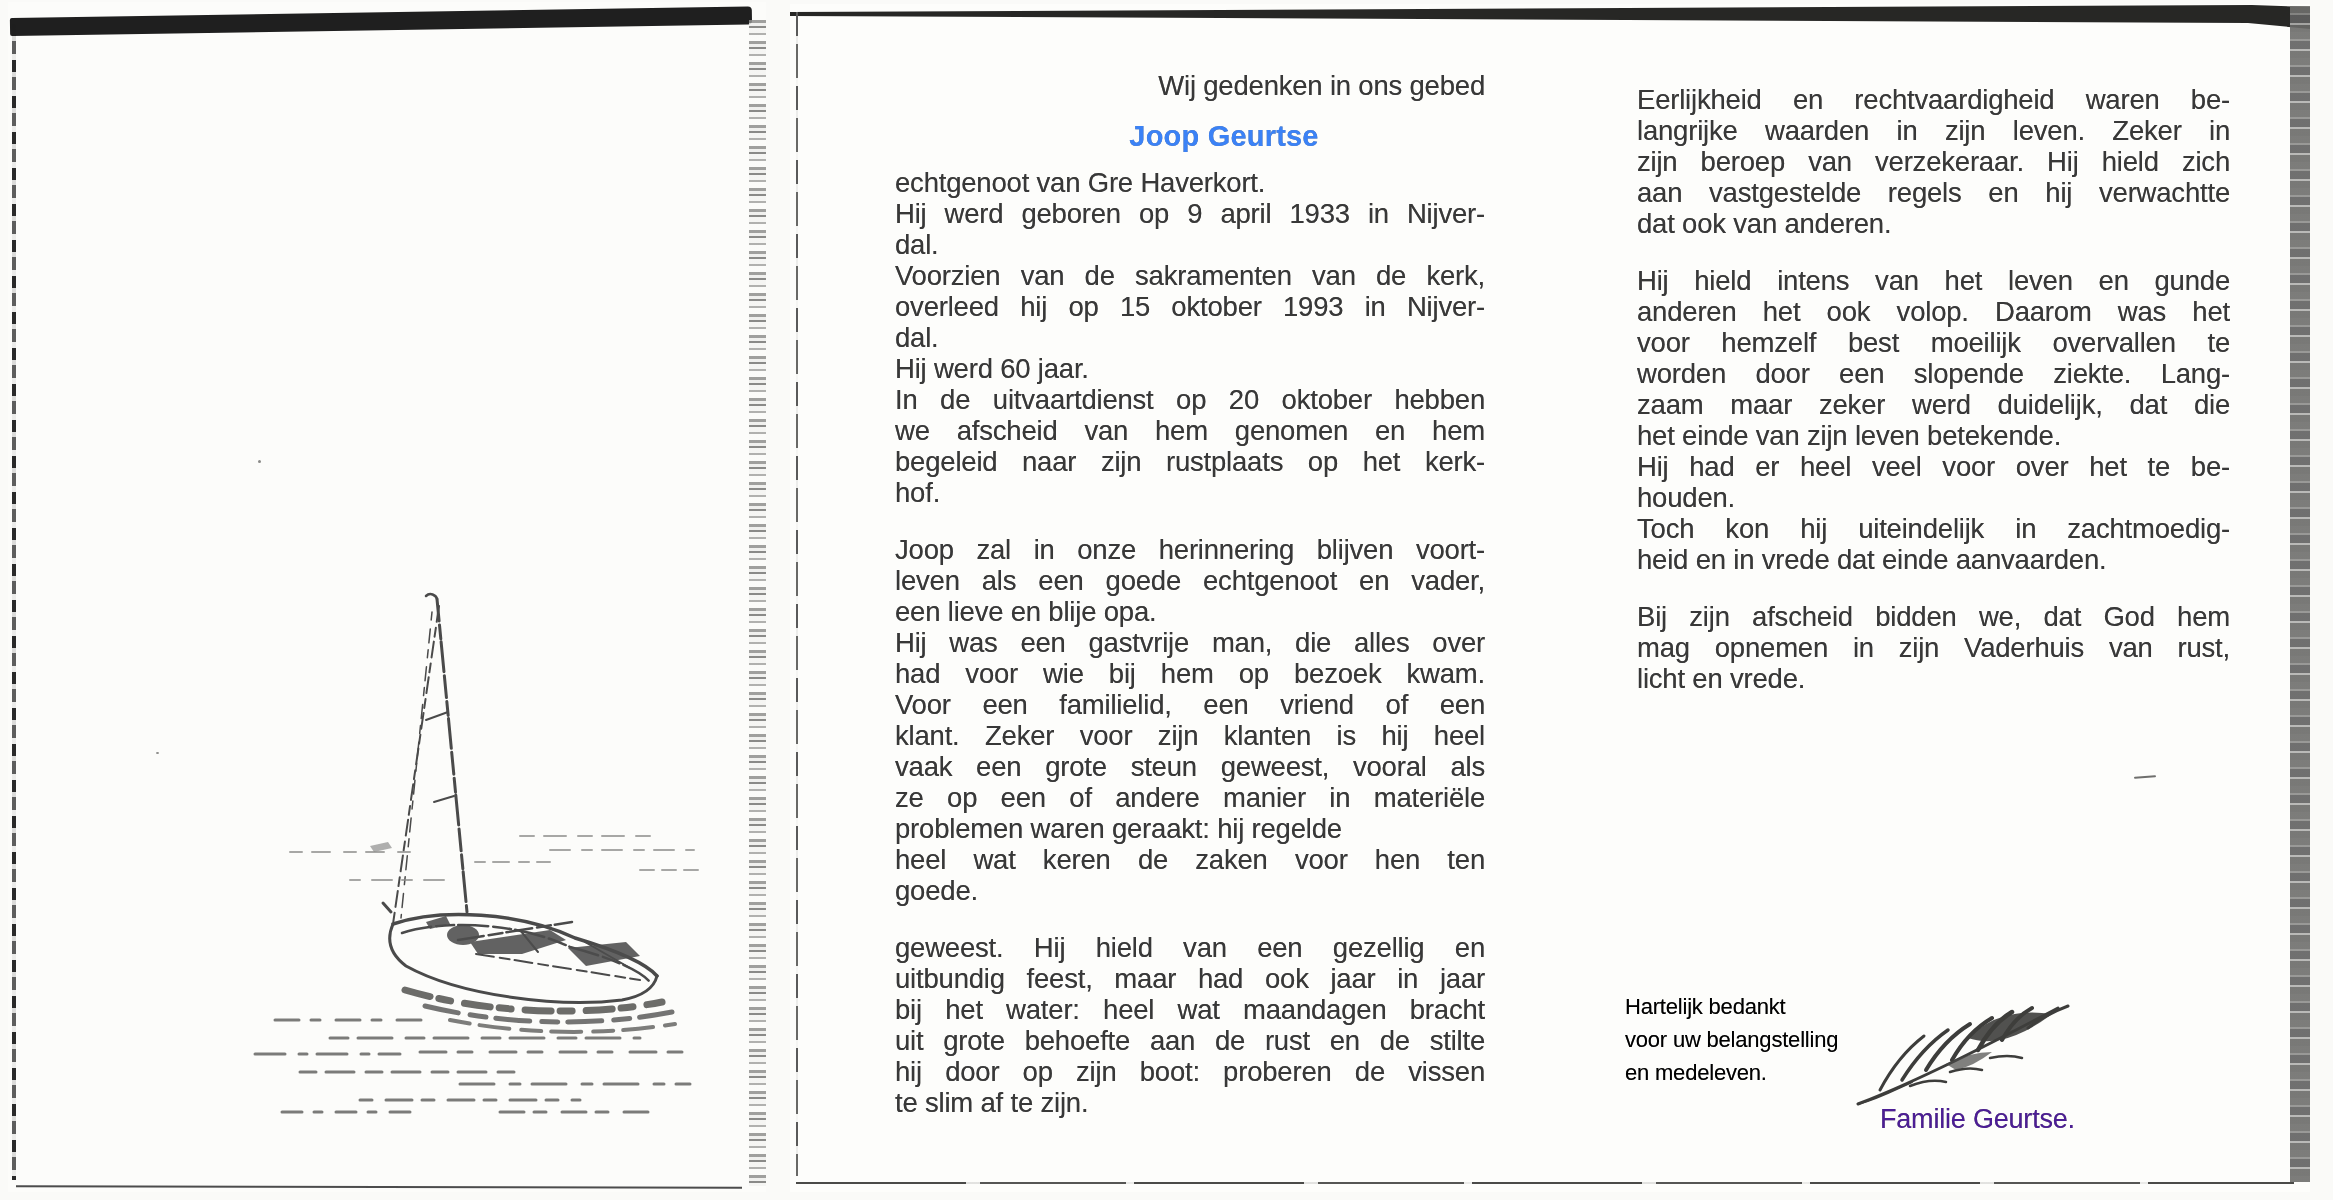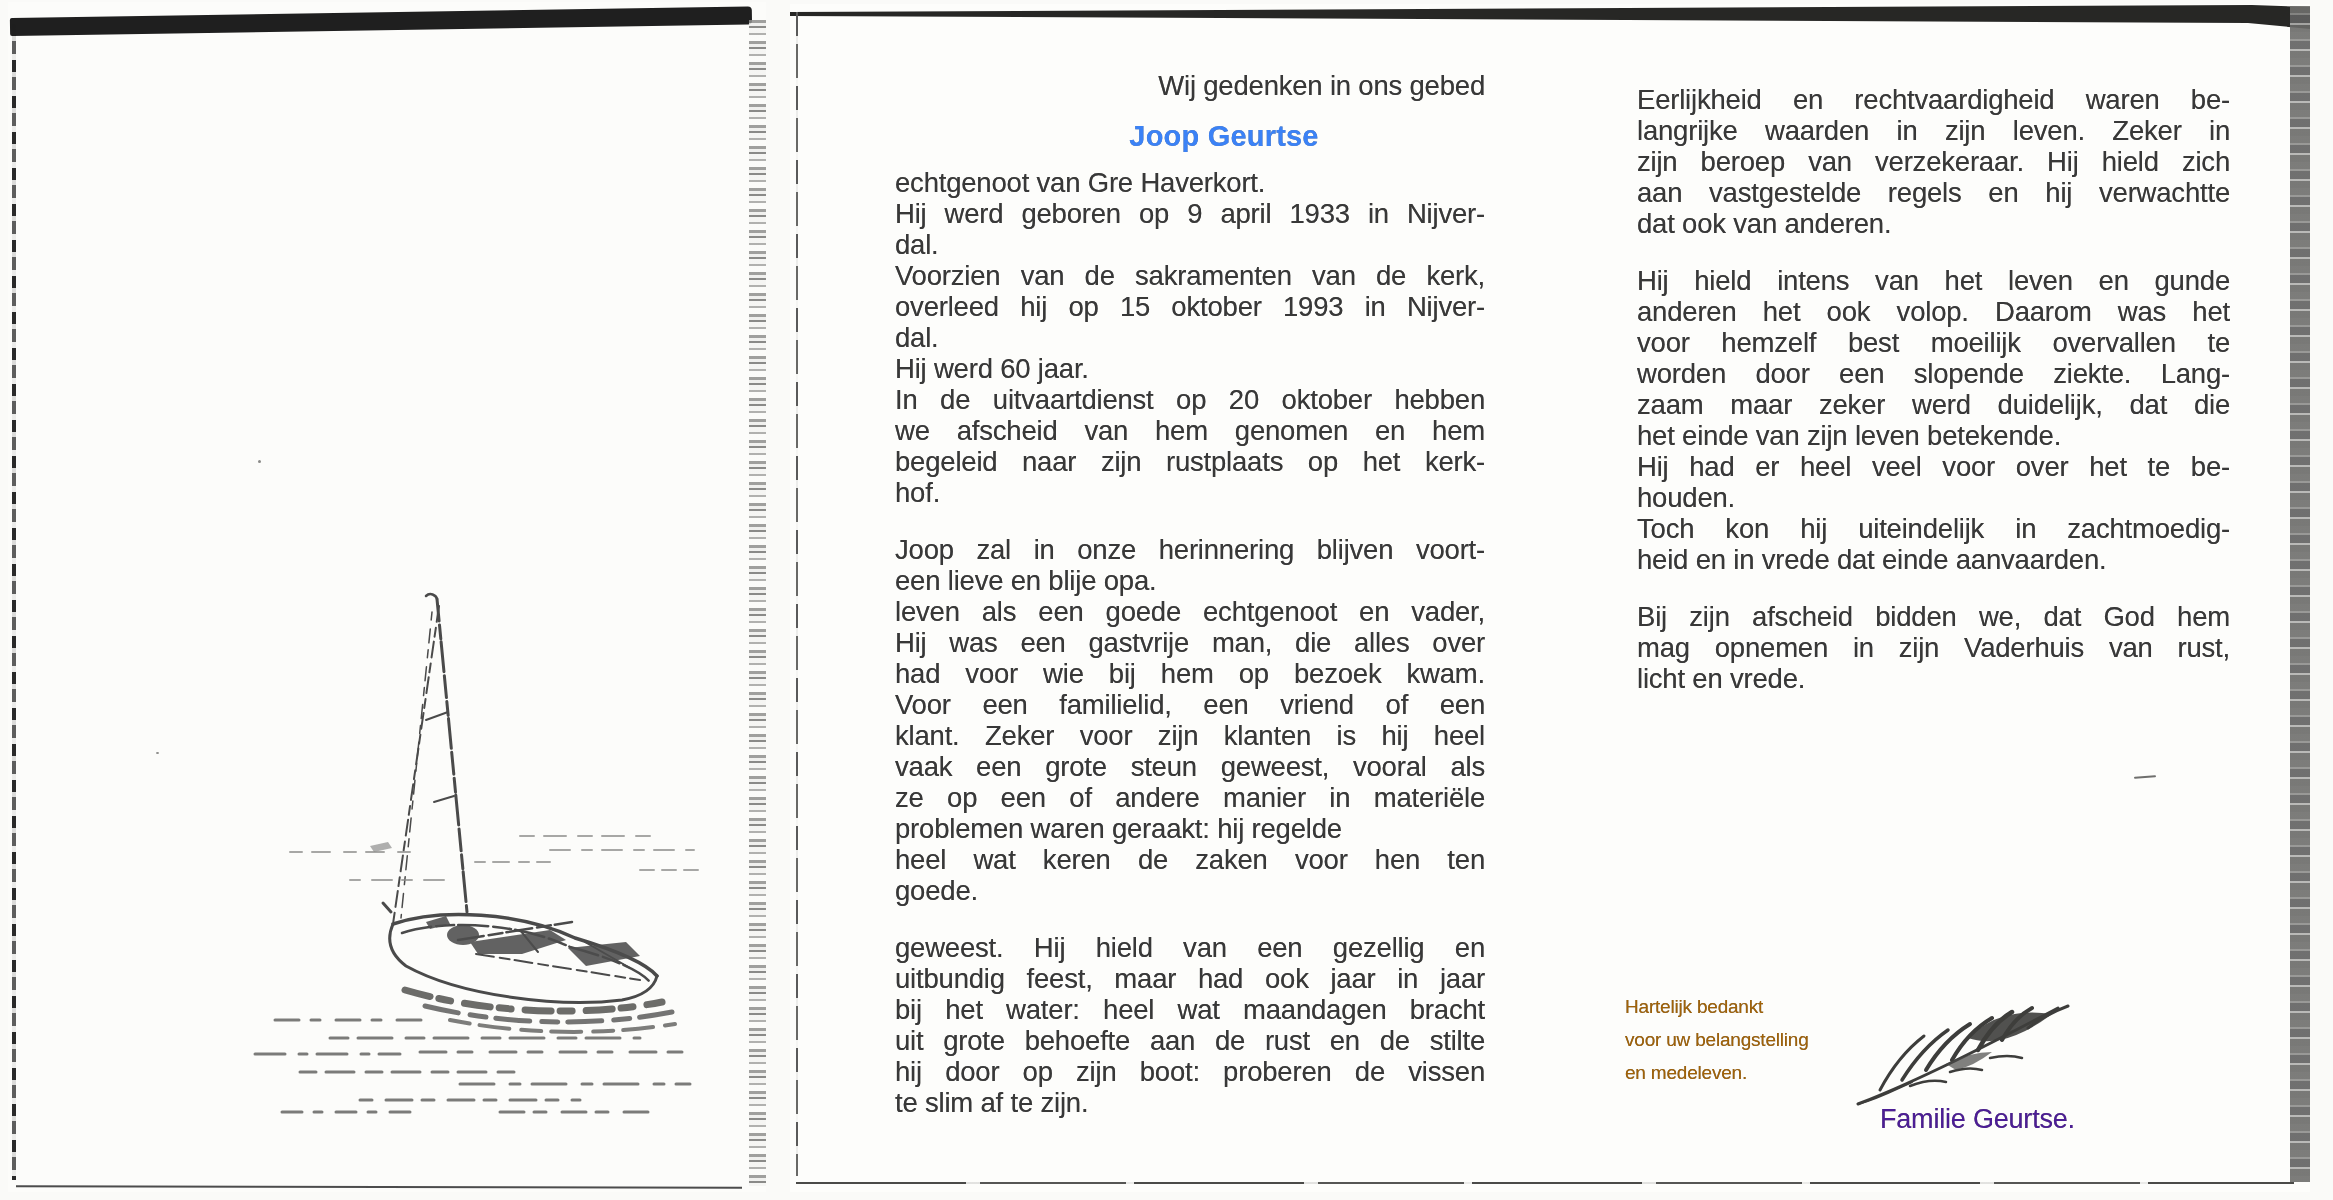--- a/index.html
+++ b/index.html
@@ -70,22 +70,22 @@
   .line{min-height:31px;white-space:normal;}
   .line.just{text-align:justify;text-align-last:justify;}
   .line.intro{text-align:right;}
   .line.heading{
     font-weight:bold;font-size:29px;color:#3b82f6;text-align:center;
     position:relative;left:34px;letter-spacing:0.2px;min-height:34px;line-height:34px;
   }
   .gap{width:100%;}
   
   .thanks{
-    position:absolute;left:835px;top:986px;width:330px;color:#a16207;
-    font-size:19px;line-height:33px;letter-spacing:-0.2px;
+    position:absolute;left:835px;top:986px;width:330px;color:#000000;
+    font-size:22px;line-height:33px;letter-spacing:-0.2px;
     text-shadow:0 0 0.6px rgba(56,56,56,.65);
   }
   .signature{
     position:absolute;left:1090px;top:1100px;color:#4c1d95;font-size:27px;
     letter-spacing:-0.2px;text-shadow:0 0 0.6px rgba(56,56,56,.65);
   }
   .frond-svg{position:absolute;left:1060px;top:962px;width:235px;height:150px;}
   .boat-svg{position:absolute;left:212px;top:548px;width:520px;height:612px;}
 </style>
 </head>
@@ -178,22 +178,22 @@
       <div class="line just">Voorzien van de sakramenten van de kerk,</div>
       <div class="line just">overleed hij op 15 oktober 1993 in Nijver-</div>
       <div class="line">dal.</div>
       <div class="line">Hij werd 60 jaar.</div>
       <div class="line just">In de uitvaartdienst op 20 oktober hebben</div>
       <div class="line just">we afscheid van hem genomen en hem</div>
       <div class="line just">begeleid naar zijn rustplaats op het kerk-</div>
       <div class="line">hof.</div>
       <div class="gap" style="height: 26px;"></div>
       <div class="line just">Joop zal in onze herinnering blijven voort-</div>
+      <div class="line just">leven als een goede echtgenoot en vader,</div>
       <div class="line">een lieve en blije opa.</div>
-      <div class="line just">leven als een goede echtgenoot en vader,</div>
       <div class="line just">Hij was een gastvrije man, die alles over</div>
       <div class="line just">had voor wie bij hem op bezoek kwam.</div>
       <div class="line just">Voor een familielid, een vriend of een</div>
       <div class="line just">klant. Zeker voor zijn klanten is hij heel</div>
       <div class="line just">vaak een grote steun geweest, vooral als</div>
       <div class="line just">ze op een of andere manier in materiële</div>
       <div class="line">problemen waren geraakt: hij regelde</div>
       <div class="line just">heel wat keren de zaken voor hen ten</div>
       <div class="line">goede.</div>
       <div class="gap" style="height: 26px;"></div>

